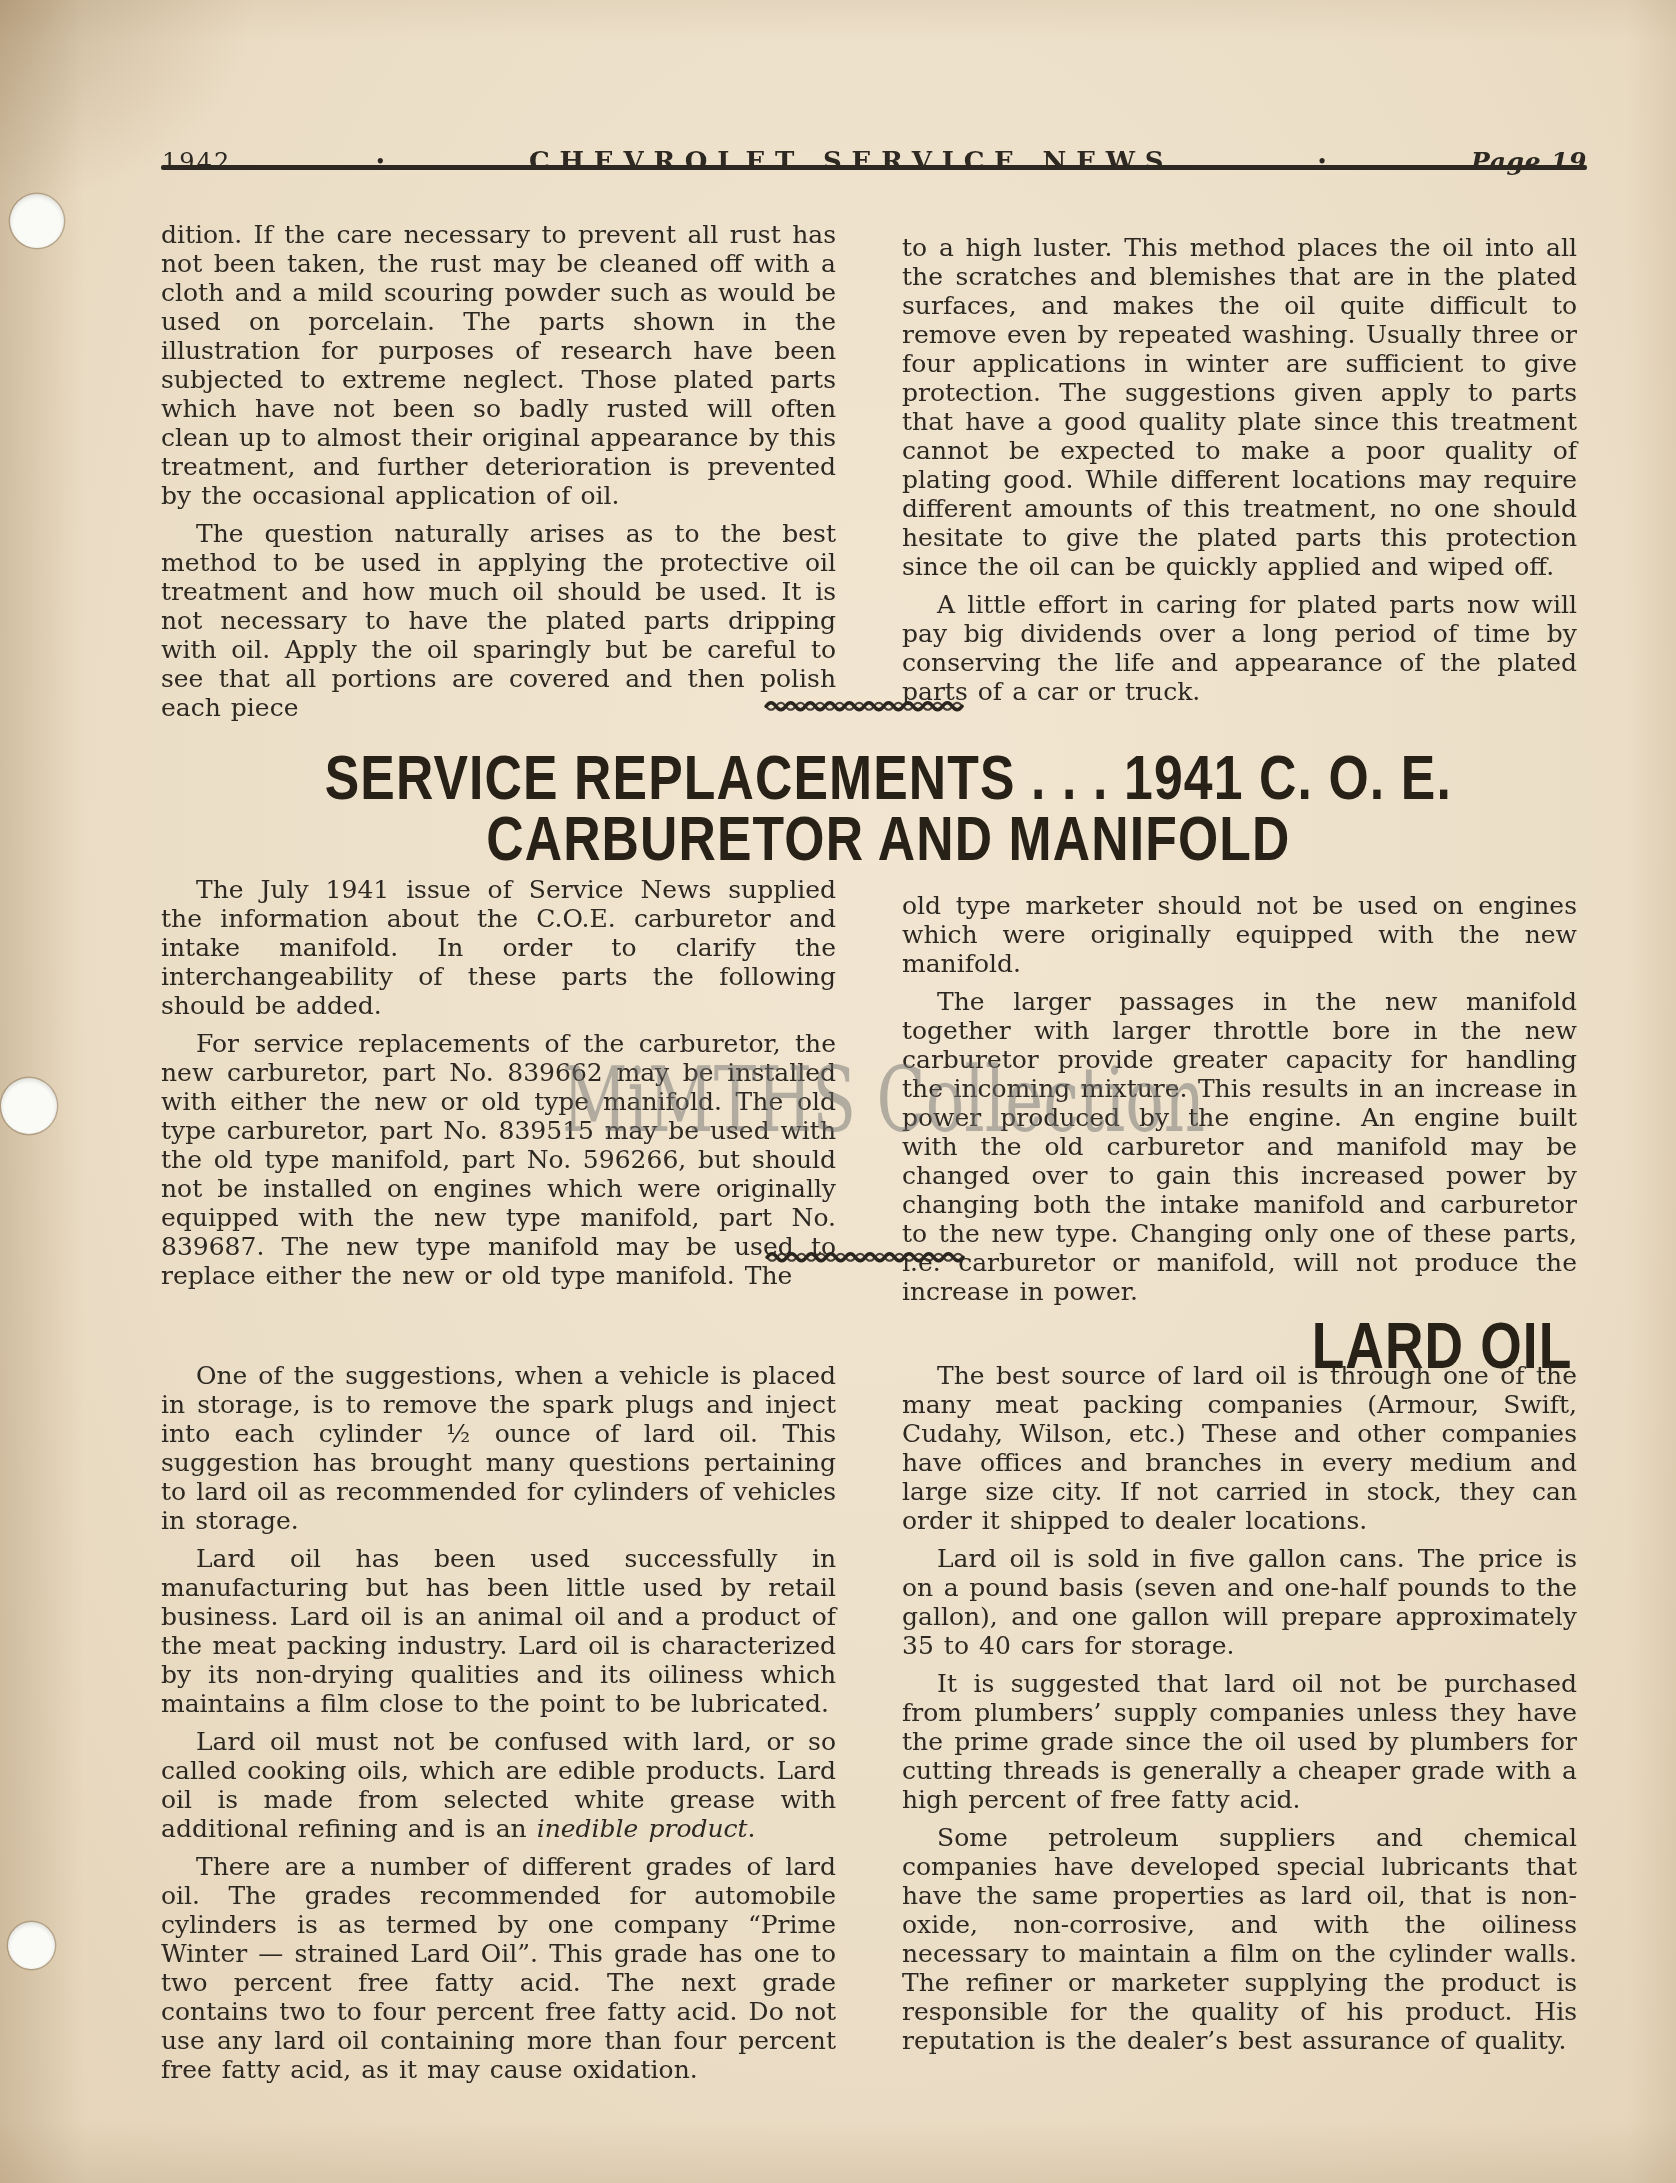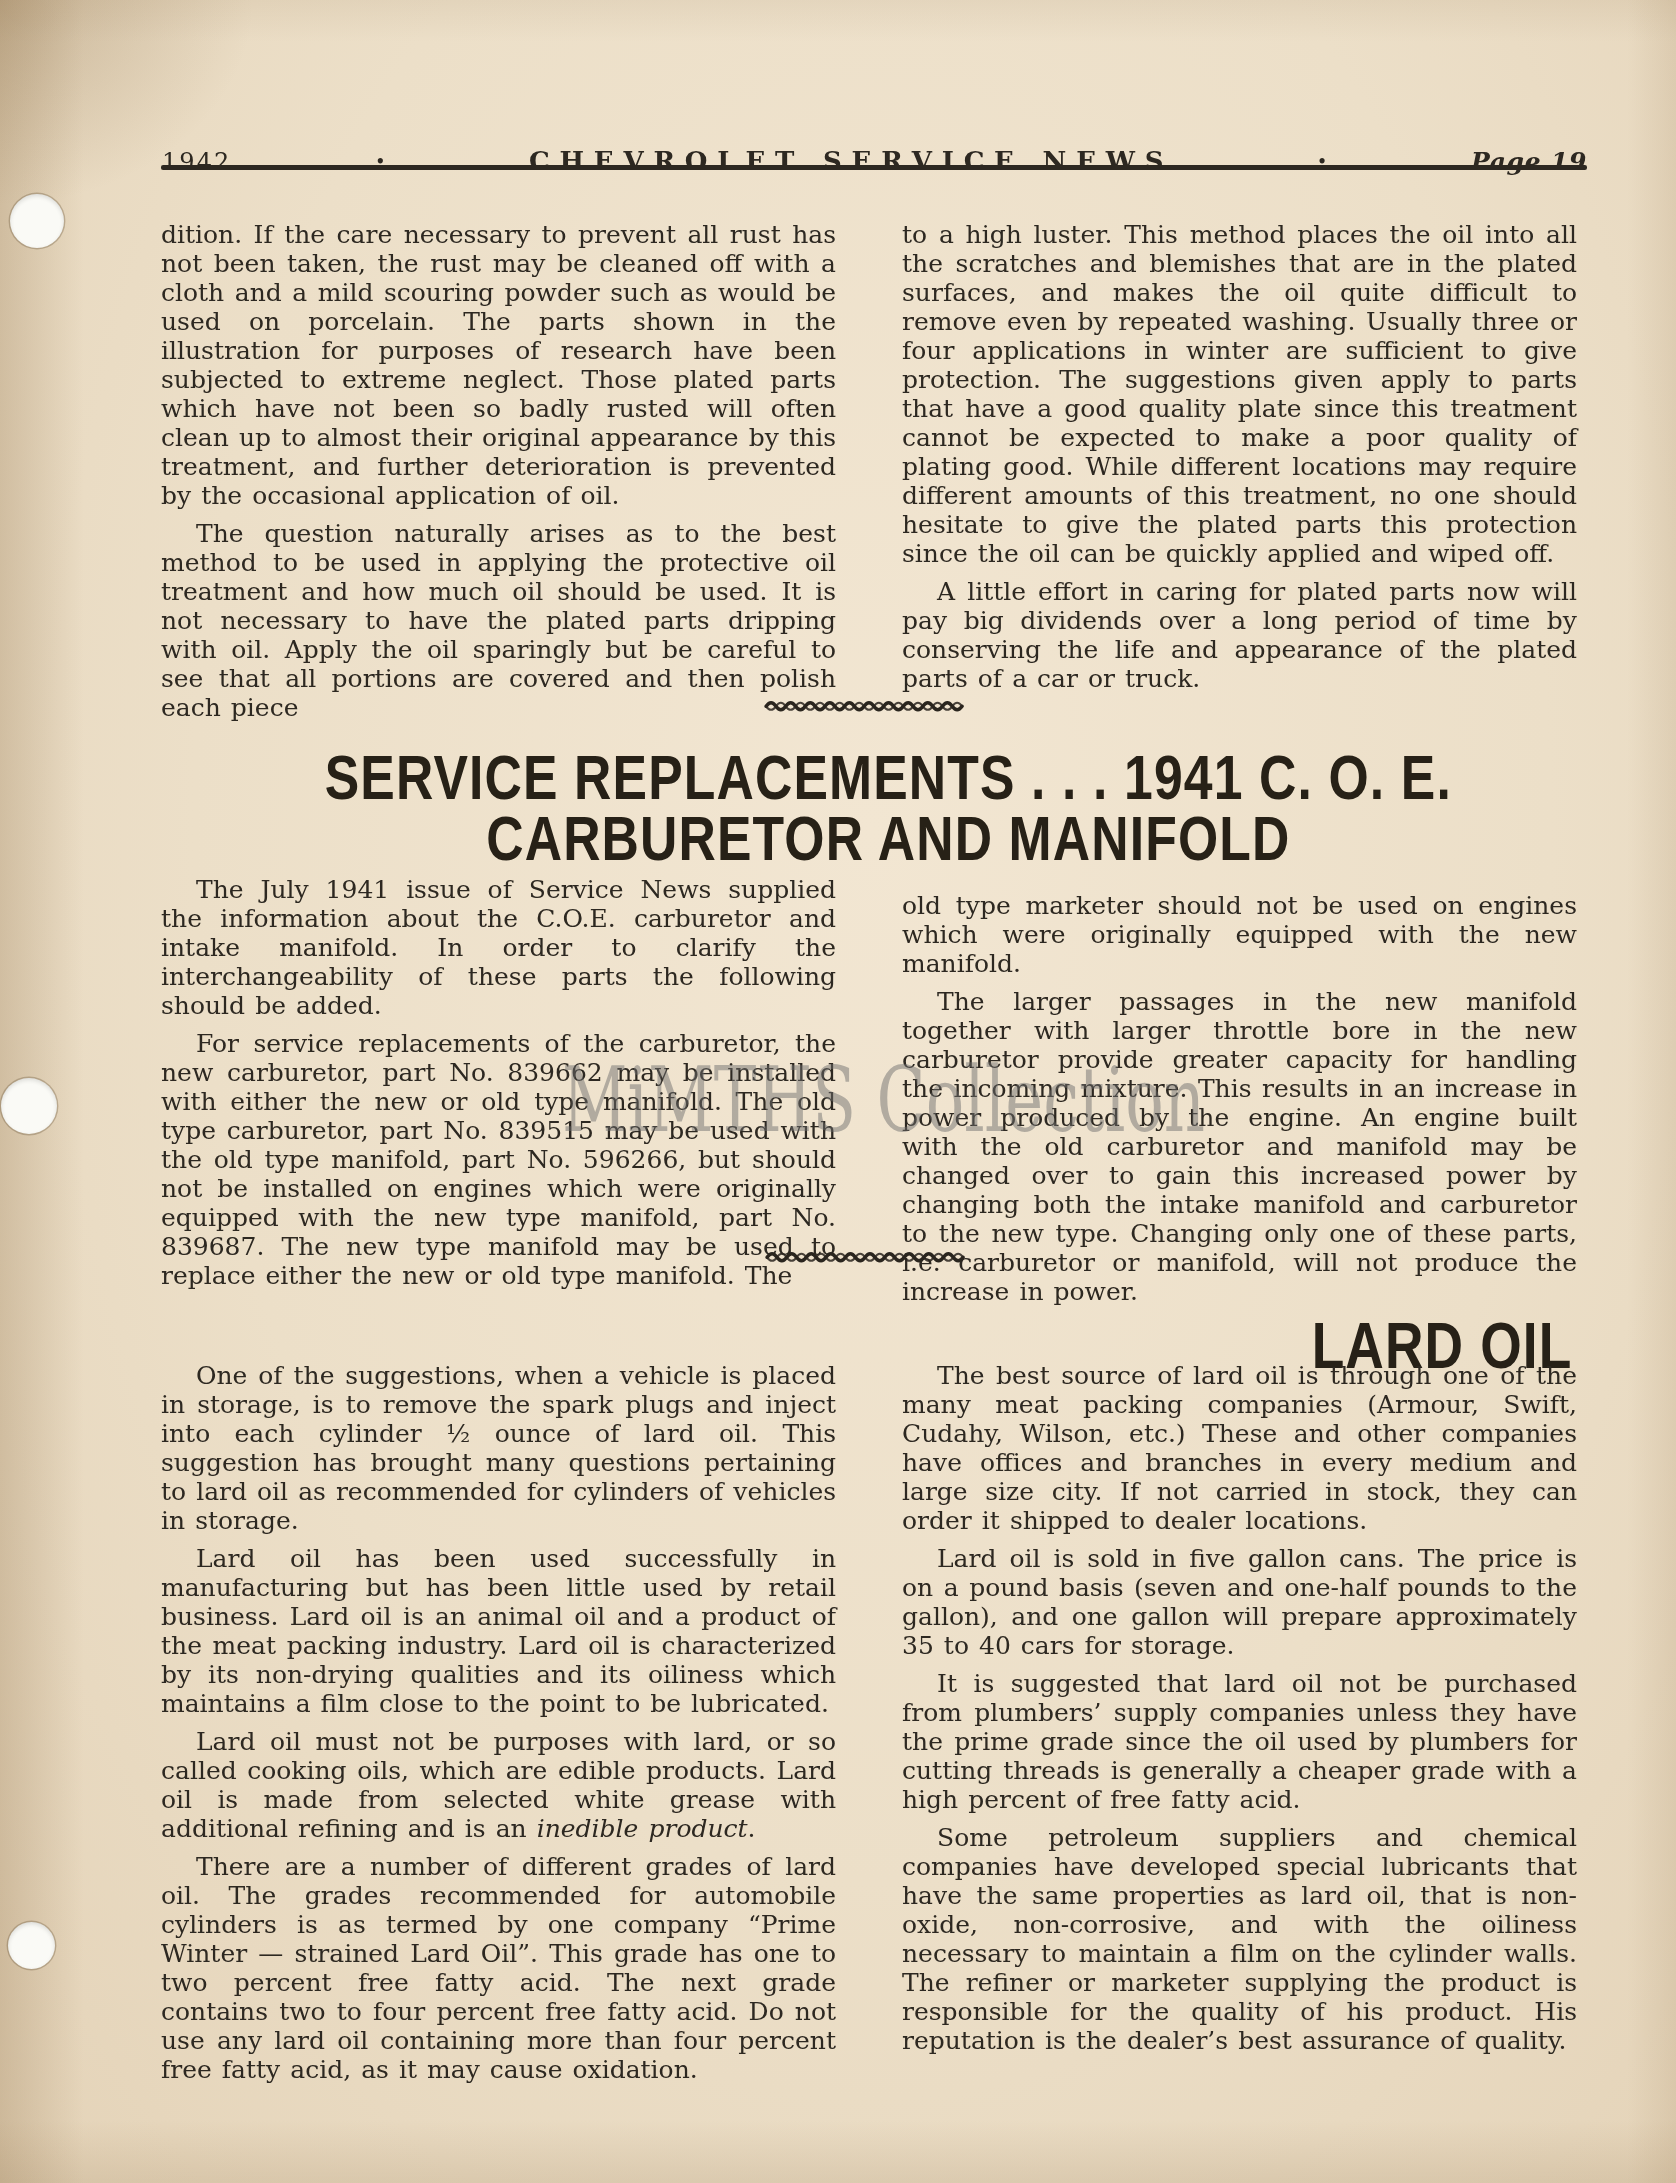--- a/index.html
+++ b/index.html
@@ -46,21 +46,21 @@
   
   .col {
     position:absolute; width:675px;
     font-size:25px; line-height:29px; word-spacing:2.1px;
     text-align:justify; hyphens:none;
   }
   .col p { margin:9px 0 0 0; text-indent:35px; }
   .col p:first-child { margin-top:0; }
   .col p.cont { text-indent:0;margin-top:16px; }
   .rust-left  { left:161px;  top:204px; }
-  .rust-right { left:902px; top:204px; }
+  .rust-right { left:902px; top:217px; }
   .svc-left   { left:161px;  top:875px; }
   .svc-right  { left:902px; top:875px; }
   .lard-left  { left:161px;  top:1361px; }
   .lard-right { left:902px; top:1361px; }
   .ital { font-style:italic; }
 
   
   .divider { position:absolute; width:203px; height:12.6px; }
   .d1 { left:764px; top:700px; }
   .d2 { left:765px; top:1251px; }
@@ -141,21 +141,21 @@
     </svg>
   </div>
 
   <h1 class="heading lard-heading">
     <span class="condensed">LARD OIL</span>
   </h1>
 
   <section class="col lard-left">
     <p>One of the suggestions, when a vehicle is placed in storage, is to remove the spark plugs and inject into each cylinder ½ ounce of lard oil.  This suggestion has brought many questions pertaining to lard oil as recommended for cylinders of vehicles in storage.</p>
     <p>Lard oil has been used successfully in manufacturing but has been little used by retail business.  Lard oil is an animal oil and a product of the meat packing industry.  Lard oil is characterized by its non-drying qualities and its oiliness which maintains a film close to the point to be lubricated.</p>
-    <p><span>Lard oil must not be purposes with lard, or so called cooking oils, which are edible products.  Lard oil is made from selected white grease with additional refining and is an </span><span class="ital">inedible product</span><span>.</span></p>
+    <p><span>Lard oil must not be confused with lard, or so called cooking oils, which are edible products.  Lard oil is made from selected white grease with additional refining and is an </span><span class="ital">inedible product</span><span>.</span></p>
     <p>There are a number of different grades of lard oil. The grades recommended for automobile cylinders is as termed by one company “Prime Winter — strained Lard Oil”.  This grade has one to two percent free fatty acid.  The next grade contains two to four percent free fatty acid.  Do not use any lard oil containing more than four percent free fatty acid, as it may cause oxidation.</p>
   </section>
   <section class="col lard-right">
     <p>The best source of lard oil is through one of the many meat packing companies (Armour, Swift, Cudahy, Wilson, etc.)  These and other companies have offices and branches in every medium and large size city.  If not carried in stock, they can order it shipped to dealer locations.</p>
     <p>Lard oil is sold in five gallon cans.  The price is on a pound basis (seven and one-half pounds to the gallon), and one gallon will prepare approximately 35 to 40 cars for storage.</p>
     <p>It is suggested that lard oil not be purchased from plumbers’ supply companies unless they have the prime grade since the oil used by plumbers for cutting threads is generally a cheaper grade with a high percent of free fatty acid.</p>
     <p>Some petroleum suppliers and chemical companies have developed special lubricants that have the same properties as lard oil, that is non-oxide, non-corrosive, and with the oiliness necessary to maintain a film on the cylinder walls.  The refiner or marketer supplying the product is responsible for the quality of his product.  His reputation is the dealer’s best assurance of quality.</p>
   </section>
 
   <div class="watermark">MiMTHS Collection</div>

